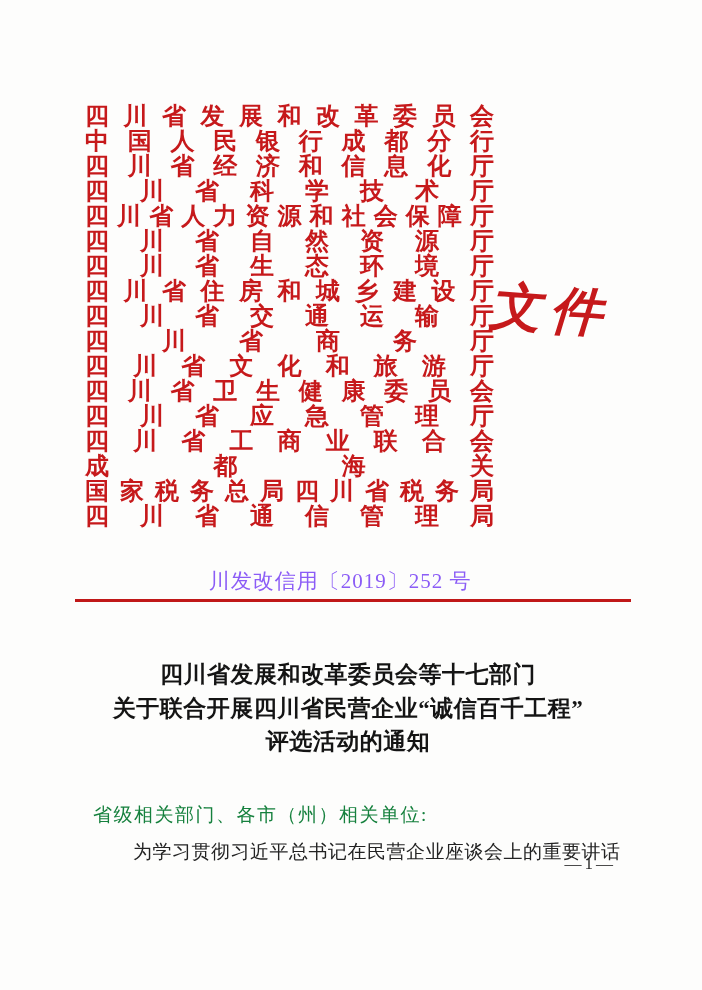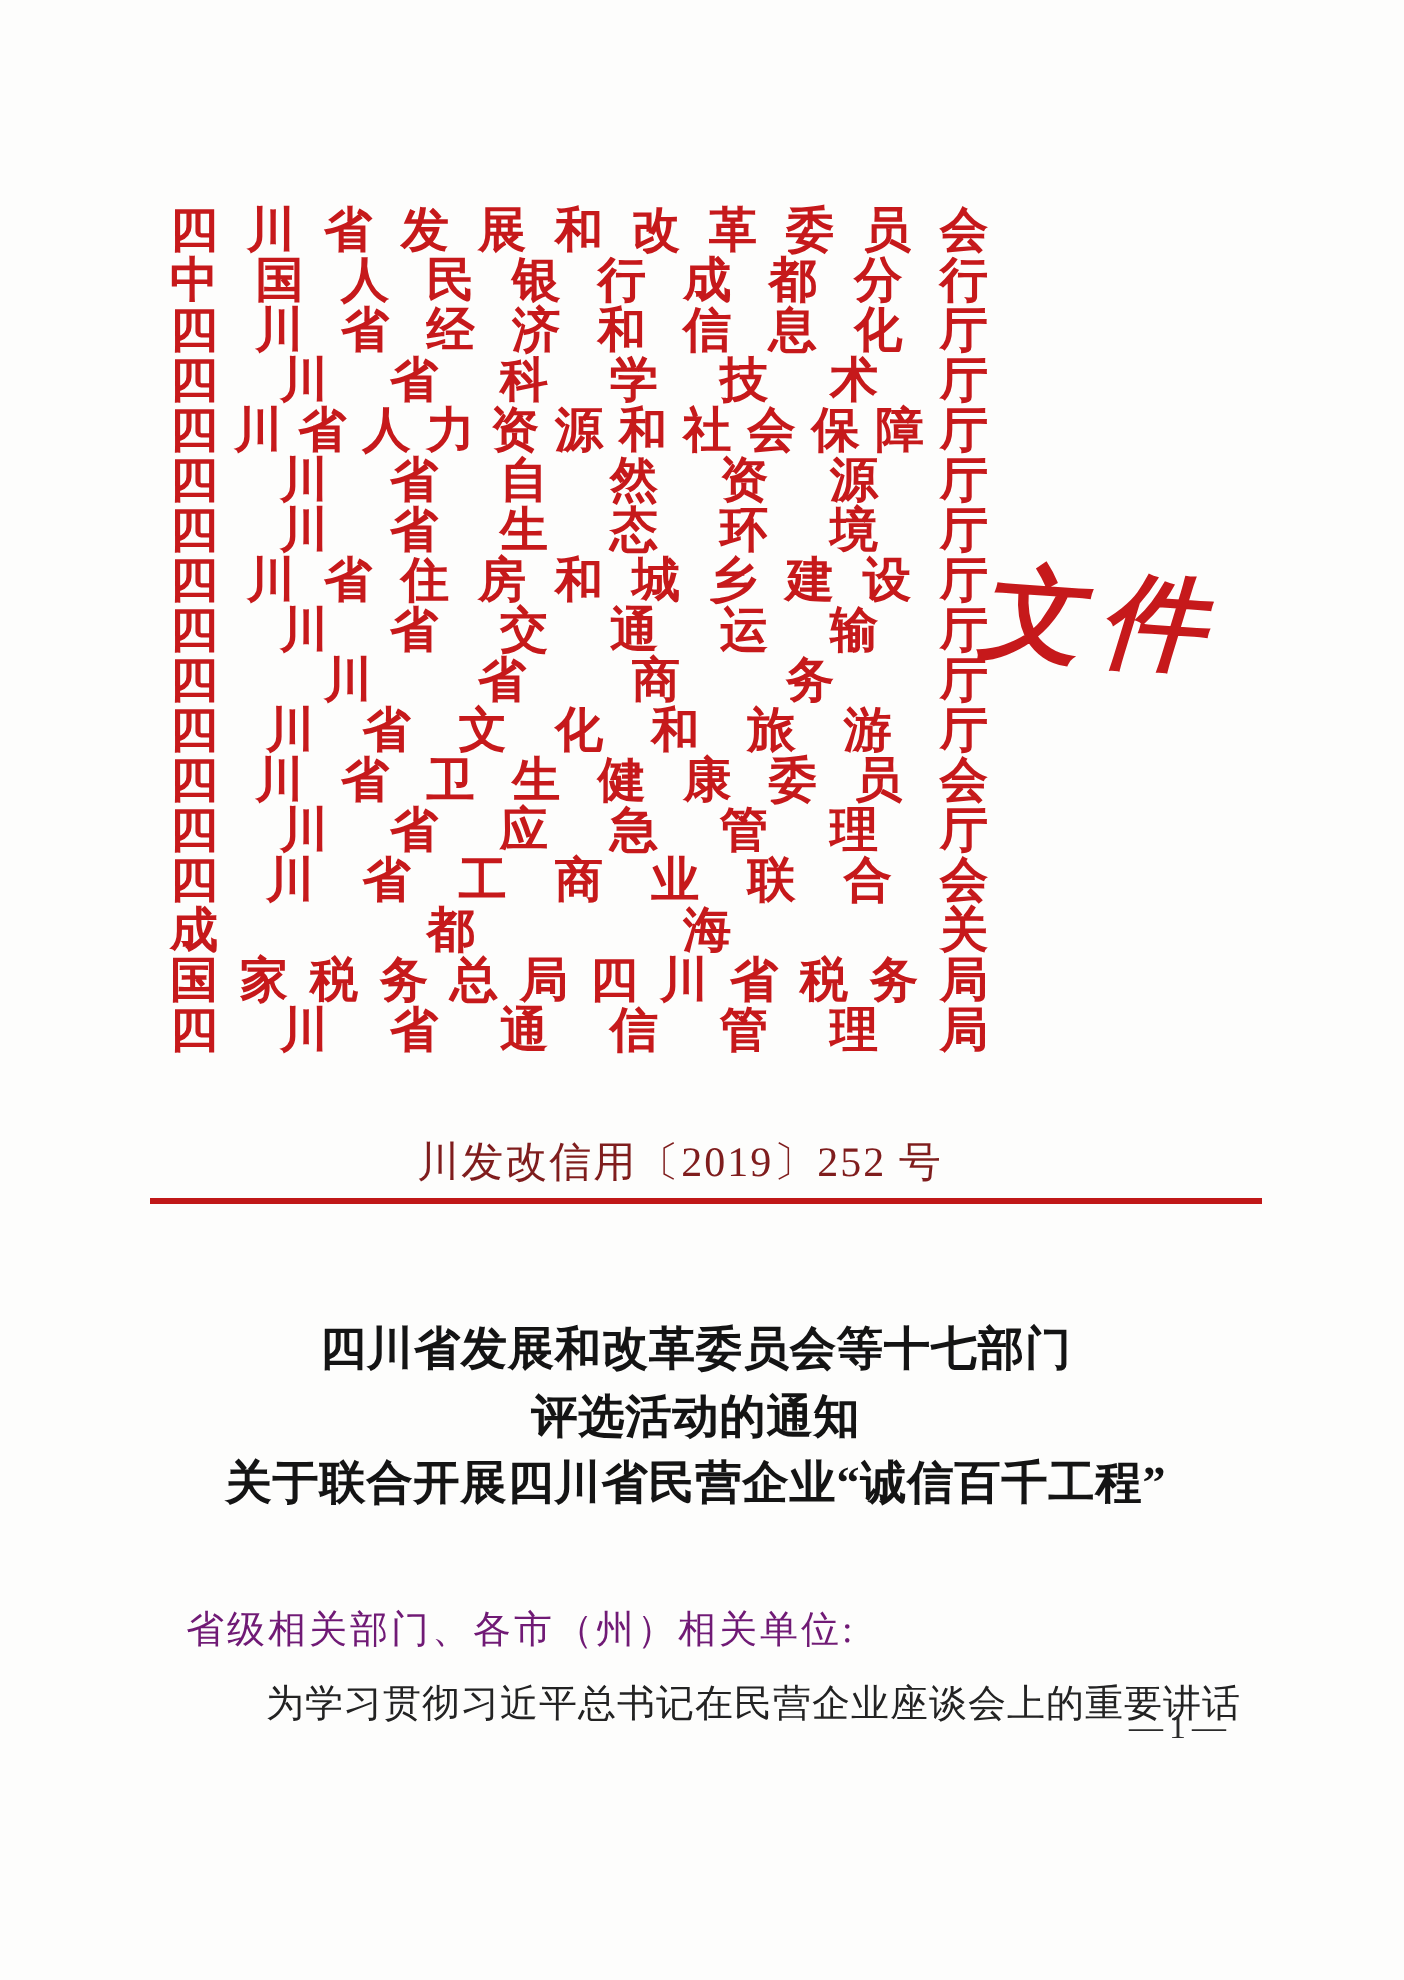--- a/index.html
+++ b/index.html
@@ -52,21 +52,21 @@
   }
 
   
   .doc-number {
     position: absolute;
     left: 0;
     top: 567px;
     width: 680px;
     text-align: center;
     font-size: 21px;
-    color: #7f1d1d;
+    color: #8b5cf6;
     letter-spacing: 1px;
     white-space: nowrap;
   }
 
   
   .red-divider {
     position: absolute;
     left: 75px;
     top: 599px;
     width: 556px;
@@ -87,21 +87,21 @@
     line-height: 33.5px;
     letter-spacing: 0.5px;
   }
 
   
   .salutation {
     position: absolute;
     left: 93px;
     top: 802px;
     font-size: 19px;
-    color: #701a75;
+    color: #15803d;
     letter-spacing: 1.5px;
     white-space: nowrap;
   }
   .paragraph {
     position: absolute;
     left: 133px;
     top: 839px;
     font-size: 19px;
     color: #232323;
     letter-spacing: 0.5px;
@@ -314,22 +314,22 @@
     </div>
 
   <div class="doc-label">文件</div>
 
   <div class="doc-number">川发改信用〔2019〕252 号</div>
 
   <div class="red-divider"></div>
 
   <div class="title">
     <div>四川省发展和改革委员会等十七部门</div>
+    <div>关于联合开展四川省民营企业“诚信百千工程”</div>
     <div>评选活动的通知</div>
-    <div>关于联合开展四川省民营企业“诚信百千工程”</div>
   </div>
 
   <div class="salutation">省级相关部门、各市（州）相关单位:</div>
 
   <div class="paragraph">为学习贯彻习近平总书记在民营企业座谈会上的重要讲话</div>
 
   <div class="page-number">—1—</div>
 
 </div>
 

